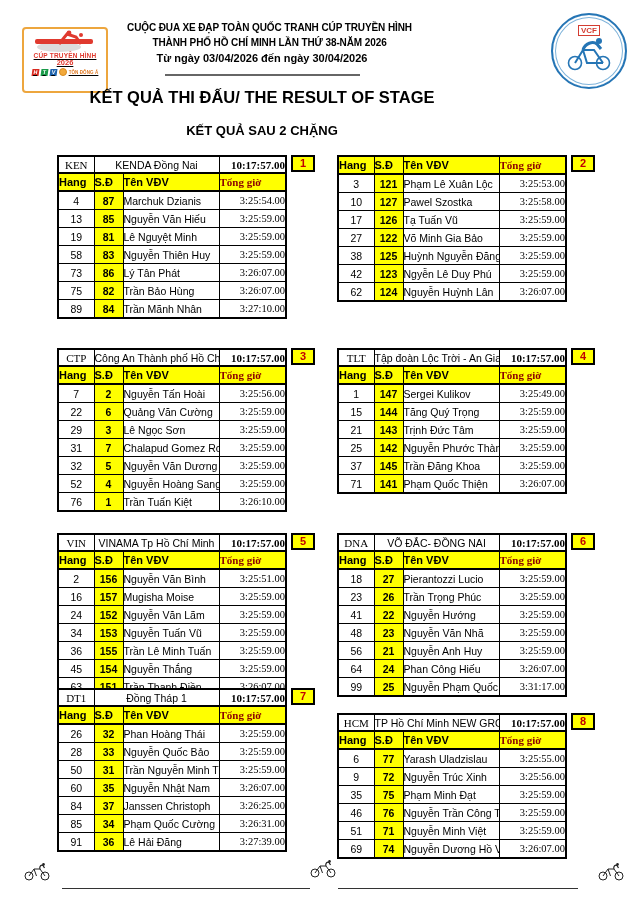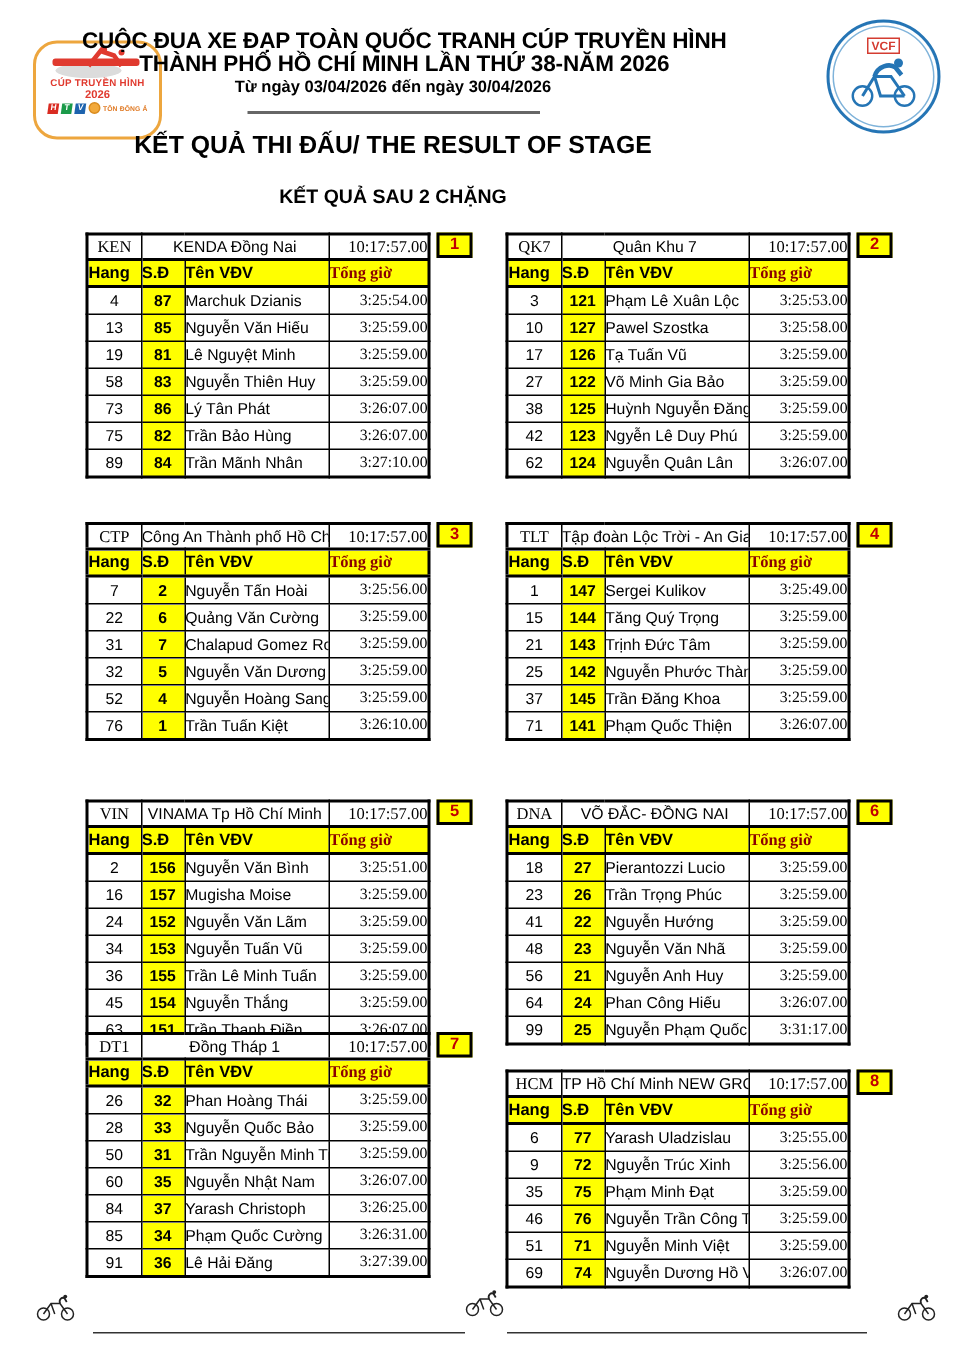--- a/index.html
+++ b/index.html
@@ -2,29 +2,29 @@
 <html><head>
 <meta charset="utf-8">
 <style>
   html,body{margin:0;padding:0;}
   body{
     width:640px;height:905px;position:relative;background:#ffffff;
     font-family:"Liberation Sans",sans-serif;color:#000;overflow:hidden;
   }
   
   .hdr-text{position:absolute;left:0;top:20px;width:524px;text-align:center;font-weight:bold;}
-  .hdr-l1,.hdr-l2{font-size:15px;line-height:15px;letter-spacing:-0.1px;padding-left:15px;}
+  .hdr-l1,.hdr-l2{font-size:10px;line-height:15px;letter-spacing:-0.1px;padding-left:15px;}
   .hdr-l3{font-size:11px;line-height:17px;}
   .hdr-rule{width:195px;border-top:2px solid #666;margin:7px auto 0;}
   .doc-title{position:absolute;left:0;top:88px;width:524px;text-align:center;font-weight:bold;font-size:16.5px;}
   .doc-sub{position:absolute;left:0;top:123px;width:524px;text-align:center;font-weight:bold;font-size:13px;}
 
   
   .cup-logo{position:absolute;left:22px;top:27px;width:82px;height:62px;border:2px solid #eda63e;
-    border-radius:16px;background:#fff;text-align:center;overflow:hidden;}
+    border-radius:4px;background:#fff;text-align:center;overflow:hidden;text-decoration:underline;}
   .cup-art{display:block;margin:1px auto 0;}
   .cup-name{font-size:6.5px;font-weight:bold;color:#e03a2f;line-height:7px;letter-spacing:0.2px;}
   .cup-year{font-size:7.5px;font-weight:bold;color:#e03a2f;line-height:8px;}
   .cup-bottom{display:flex;justify-content:center;align-items:center;gap:2px;margin-top:1px;}
   .htv-letter{display:inline-block;width:7px;height:7px;font-size:5.5px;font-weight:bold;color:#fff;
     line-height:7px;text-align:center;transform:skewX(-8deg);}
   .htv-h{background:#d92b21;} .htv-t{background:#1a9a49;} .htv-v{background:#1d63ae;}
   .sp-dot{display:inline-block;width:6px;height:6px;border-radius:50%;background:#f2a93b;border:1px solid #d98b1e;}
   .sp-text{font-size:4.5px;font-weight:bold;color:#e07b26;letter-spacing:0.1px;}
 
@@ -36,21 +36,21 @@
     font-weight:bold;font-size:8px;line-height:9px;}
   .vcf-art{display:block;margin:0 auto;}
 
   
   .team-block{position:absolute;width:260px;height:172px;}
   table.team{border-collapse:collapse;table-layout:fixed;width:228px;border:2px solid #000;background:#fff;}
   table.team td{border:1px solid #000;overflow:hidden;white-space:nowrap;padding:0;vertical-align:middle;}
   tr.t-team td{height:15px;border-bottom-width:2px;}
   td.code{font-family:"Liberation Serif",serif;font-size:11px;text-align:center;}
   td.tname{font-size:10.5px;text-align:center;padding-left:3px;}
-  td.ttime{font-family:"Liberation Serif",serif;font-size:11px;text-align:right;padding-right:3px;}
+  td.ttime{font-family:"Liberation Serif",serif;font-size:11px;text-align:right;padding-right:3px;font-weight:bold;}
   tr.t-cols td{height:16px;background:#ffff00;font-weight:bold;font-size:11px;text-align:left;border-bottom-width:2px;}
   td.h-total{font-family:"Liberation Serif",serif;color:#8b0000;}
   tbody.riders td{height:17px;font-size:10.5px;}
   td.c-rank{text-align:center;font-size:11px;}
   td.c-bib{background:#ffff00;font-weight:bold;text-align:center;font-size:11px;}
   td.c-name{text-align:left;padding-left:3px;}
   td.c-time{font-family:"Liberation Serif",serif;font-size:11px;text-align:right;padding-right:4px;}
   .badge{position:absolute;left:234px;top:0;width:20px;height:13px;background:#ffff00;border:2px solid #000;
     color:#c00000;font-weight:bold;font-size:11px;line-height:13px;text-align:center;}
 
@@ -173,25 +173,20 @@
 
   <div class="team-block" style="left: 337px; top: 155px;">
     <table class="team">
       <colgroup>
           <col style="width:36px">
           <col style="width:29px">
           <col style="width:96px">
           <col style="width:67px">
         </colgroup>
       <tbody>
-        <tr class="t-team">
-          <td class="code">QK7</td>
-          <td class="tname" colspan="2">Quân Khu 7</td>
-          <td class="ttime">10:17:57.00</td>
-        </tr>
         <tr class="t-cols">
           <td>Hang</td>
           <td>S.Đ</td>
           <td>Tên VĐV</td>
           <td class="h-total">Tổng giờ</td>
         </tr>
       </tbody>
       <tbody class="riders">
           <tr>
             <td class="c-rank">3</td>
@@ -225,21 +220,21 @@
           </tr>
           <tr>
             <td class="c-rank">42</td>
             <td class="c-bib">123</td>
             <td class="c-name">Ngyễn Lê Duy Phú</td>
             <td class="c-time">3:25:59.00</td>
           </tr>
           <tr>
             <td class="c-rank">62</td>
             <td class="c-bib">124</td>
-            <td class="c-name">Nguyễn Quân Lân</td>
+            <td class="c-name">Nguyễn Huỳnh Lân</td>
             <td class="c-time">3:26:07.00</td>
           </tr>
         </tbody>
     </table>
     <div class="badge">2</div>
   </div>
 
   <div class="team-block" style="left: 57px; top: 348px;">
     <table class="team">
       <colgroup>
@@ -268,20 +263,26 @@
             <td class="c-name">Nguyễn Tấn Hoài</td>
             <td class="c-time">3:25:56.00</td>
           </tr>
           <tr>
             <td class="c-rank">22</td>
             <td class="c-bib">6</td>
             <td class="c-name">Quảng Văn Cường</td>
             <td class="c-time">3:25:59.00</td>
           </tr>
           <tr>
+            <td class="c-rank">29</td>
+            <td class="c-bib">3</td>
+            <td class="c-name">Lê Ngọc Sơn</td>
+            <td class="c-time">3:25:59.00</td>
+          </tr>
+          <tr>
             <td class="c-rank">31</td>
             <td class="c-bib">7</td>
             <td class="c-name">Chalapud Gomez Robin</td>
             <td class="c-time">3:25:59.00</td>
           </tr>
           <tr>
             <td class="c-rank">32</td>
             <td class="c-bib">5</td>
             <td class="c-name">Nguyễn Văn Dương</td>
             <td class="c-time">3:25:59.00</td>
@@ -546,21 +547,21 @@
           </tr>
           <tr>
             <td class="c-rank">60</td>
             <td class="c-bib">35</td>
             <td class="c-name">Nguyễn Nhật Nam</td>
             <td class="c-time">3:26:07.00</td>
           </tr>
           <tr>
             <td class="c-rank">84</td>
             <td class="c-bib">37</td>
-            <td class="c-name">Yarash Christoph</td>
+            <td class="c-name">Janssen Christoph</td>
             <td class="c-time">3:26:25.00</td>
           </tr>
           <tr>
             <td class="c-rank">85</td>
             <td class="c-bib">34</td>
             <td class="c-name">Phạm Quốc Cường</td>
             <td class="c-time">3:26:31.00</td>
           </tr>
           <tr>
             <td class="c-rank">91</td>

